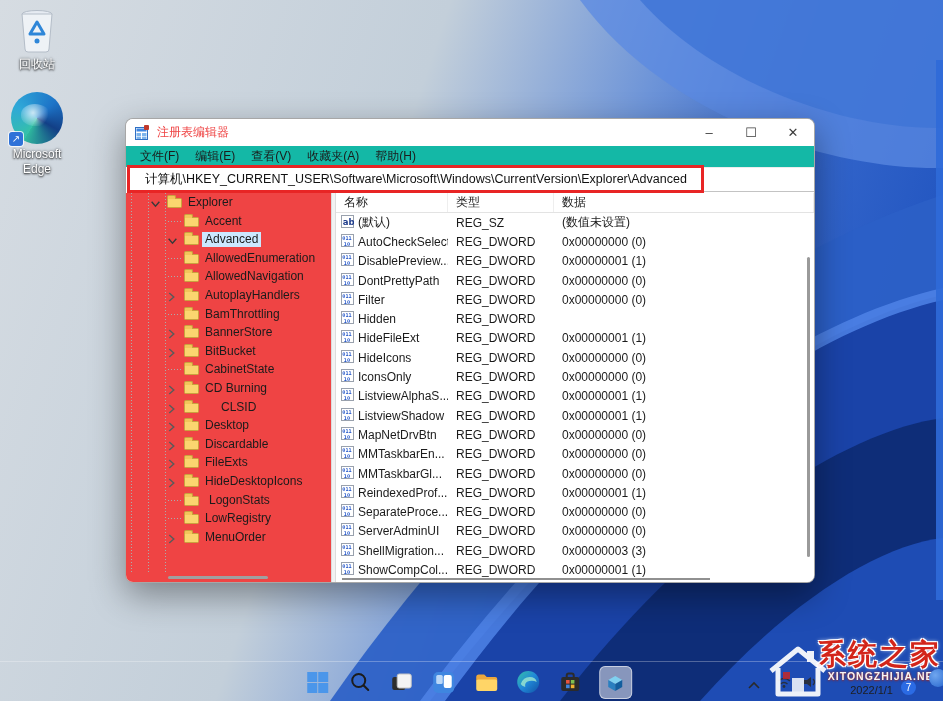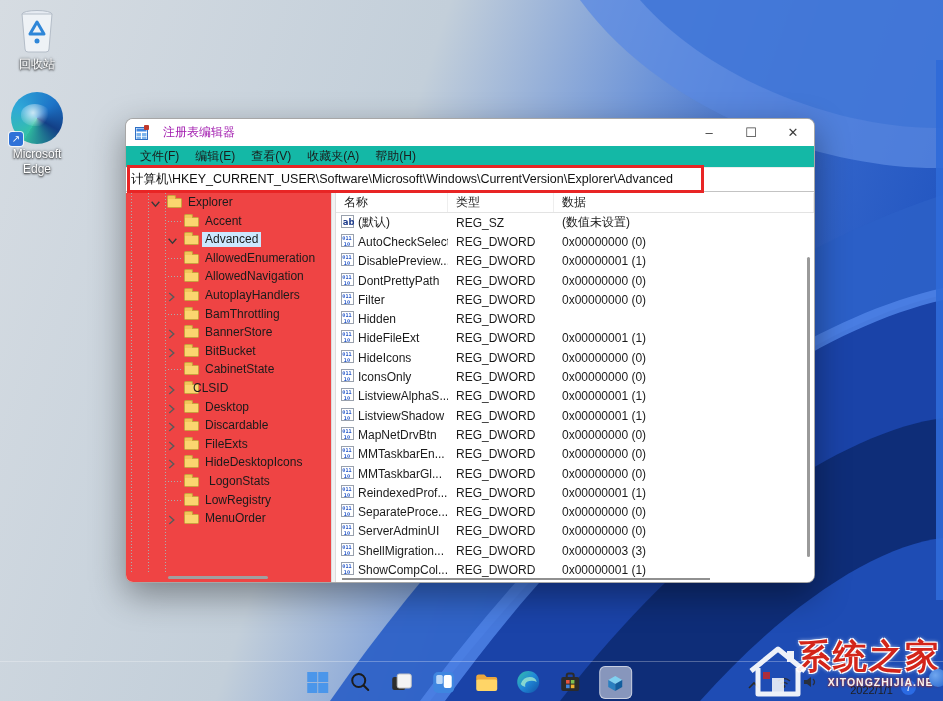--- a/index.html
+++ b/index.html
@@ -20,28 +20,28 @@
       background:conic-gradient(from 210deg, #35c1a8, #2fa8d8 25%, #1d74c8 55%, #123f86 75%, #2fb89e 100%); position:relative; }
   .edge-ball::after { content:""; position:absolute; left:10px; top:12px; width:30px; height:22px;
       border-radius:50% 60% 40% 50%; background:radial-gradient(circle at 40% 40%, rgba(255,255,255,.75), rgba(255,255,255,0) 70%); }
   .shortcut-overlay { position:absolute; left:-2px; bottom:-2px; width:14px; height:14px; border-radius:3px;
       background:#2f72d8; color:#fff; font-size:10px; line-height:14px; text-align:center; box-shadow:0 0 0 1px rgba(255,255,255,.8); }
 
   
   #win { position:absolute; left:125px; top:118px; width:690px; height:465px; background:#fff;
       border-radius:8px; border:1px solid rgba(60,60,60,.45); box-shadow:0 12px 34px rgba(0,0,0,.38); overflow:hidden; }
   #titlebar { height:27px; display:flex; align-items:center; padding-left:9px; background:#fff; }
-  #titlebar .wtitle { font-size:12px; color:#a21caf; margin-left:13px; }
+  #titlebar .wtitle { font-size:12px; color:#ef4444; margin-left:7px; }
   .wcontrols { margin-left:auto; display:flex; height:100%; }
   .wbtn { width:42px; height:100%; display:flex; align-items:center; justify-content:center;
       font-size:13px; color:#3c3c3c; }
   #menubar { height:21px; display:flex; align-items:center; padding-left:6px; background:#14b8a6; }
   .menu-item { font-size:12px; color:#1b1b1b; padding:2px 8px; }
   #addressbar { height:25px; border-top:1px solid #ececec; border-bottom:1px solid #c3c3c3;
-      display:flex; align-items:center; padding-left:5px; background:#fff; }
+      display:flex; align-items:center; padding-left:5px; background:#fff;margin-left:14px; }
   #addressbar .addr { font-size:12.5px; color:#111; white-space:nowrap; }
   #redbox { position:absolute; left:1px; top:46px; width:577px; height:28px;
       border:3px solid #e82525; z-index:40; pointer-events:none; }
 
   #mainpanes { position:absolute; top:74px; bottom:0; left:0; right:0; display:flex; }
 
   
   #treepane { position:relative; width:205px; background:#ef4444; overflow:hidden; }
   .tguide { position:absolute; top:0; bottom:10px; width:1px;
       background-image:repeating-linear-gradient(to bottom,#ababab 0 1px,transparent 1px 3px); }
@@ -82,21 +82,21 @@
   .tray-chevron { position:absolute; right:182px; bottom:11px; }
   .tray-ghost { position:absolute; bottom:12px; opacity:.85; }
   .tray-clock { position:absolute; right:50px; bottom:4px; font-size:11px; color:#1e1e1e; text-align:right; line-height:1.2; }
   .tray-badge { position:absolute; right:27px; bottom:6px; width:15px; height:15px; border-radius:50%;
       background:#2b6be4; color:#fff; font-size:10px; display:flex; align-items:center; justify-content:center; z-index:55;}
 
   
   #watermark { position:absolute; right:2px; bottom:0px; z-index:60; display:flex; align-items:flex-start; pointer-events:none; }
   #wm-house { margin-right:-14px; margin-top:2px; opacity:.92; }
   #wm-textcol { display:flex; flex-direction:column; align-items:flex-end; }
-  #wm-title { font-size:34px; font-weight:bold; color:#d3251a; letter-spacing:2px; line-height:1.05;
+  #wm-title { font-size:29px; font-weight:bold; color:#d3251a; letter-spacing:2px; line-height:1.05;
       text-shadow:-1px -1px 0 #fff,1px -1px 0 #fff,-1px 1px 0 #fff,1px 1px 0 #fff,0 0 4px #fff; }
   #wm-sub { font-size:10.5px; font-weight:bold; color:#f4f4f4; letter-spacing:1px; margin-top:1px;
       text-shadow:0 0 2px #c0392b, 0 1px 2px rgba(150,30,20,.7); }
   .wm-circle { position:absolute; right:-6px; bottom:14px; width:18px; height:18px; border-radius:50%;
       background:radial-gradient(circle at 35% 35%, #6fa6ef, #2463cc); }
 </style>
 </head>
 <body>
 
 <div id="stage">
@@ -238,21 +238,28 @@
             <div class="trow">
               <span class="stub" style="left: 42px;"></span>
               <span class="folder" style="left: 58px;"></span>
               <span class="tlabel" style="left: 76px;">CabinetState</span>
             </div>
             <div class="trow">
               <span class="chev" style="left: 41px;"><svg width="9" height="12" viewBox="0 0 8 10">
                   <path d="M2 1.5 L6 5 L2 8.5" fill="none" stroke="#5a5a5a" stroke-width="1.3"></path>
                 </svg></span>
               <span class="folder" style="left: 58px;"></span>
-              <span class="tlabel" style="left: 64px;">CLSID</span>
+              <span class="tlabel" style="left: 76px;">CD Burning</span>
+            </div>
+            <div class="trow">
+              <span class="chev" style="left: 41px;"><svg width="9" height="12" viewBox="0 0 8 10">
+                  <path d="M2 1.5 L6 5 L2 8.5" fill="none" stroke="#5a5a5a" stroke-width="1.3"></path>
+                </svg></span>
+              <span class="folder" style="left: 58px;"></span>
+              <span class="tlabel" style="left: 92px;">CLSID</span>
             </div>
             <div class="trow">
               <span class="chev" style="left: 41px;"><svg width="9" height="12" viewBox="0 0 8 10">
                   <path d="M2 1.5 L6 5 L2 8.5" fill="none" stroke="#5a5a5a" stroke-width="1.3"></path>
                 </svg></span>
               <span class="folder" style="left: 58px;"></span>
               <span class="tlabel" style="left: 76px;">Desktop</span>
             </div>
             <div class="trow">
               <span class="chev" style="left: 41px;"><svg width="9" height="12" viewBox="0 0 8 10">

